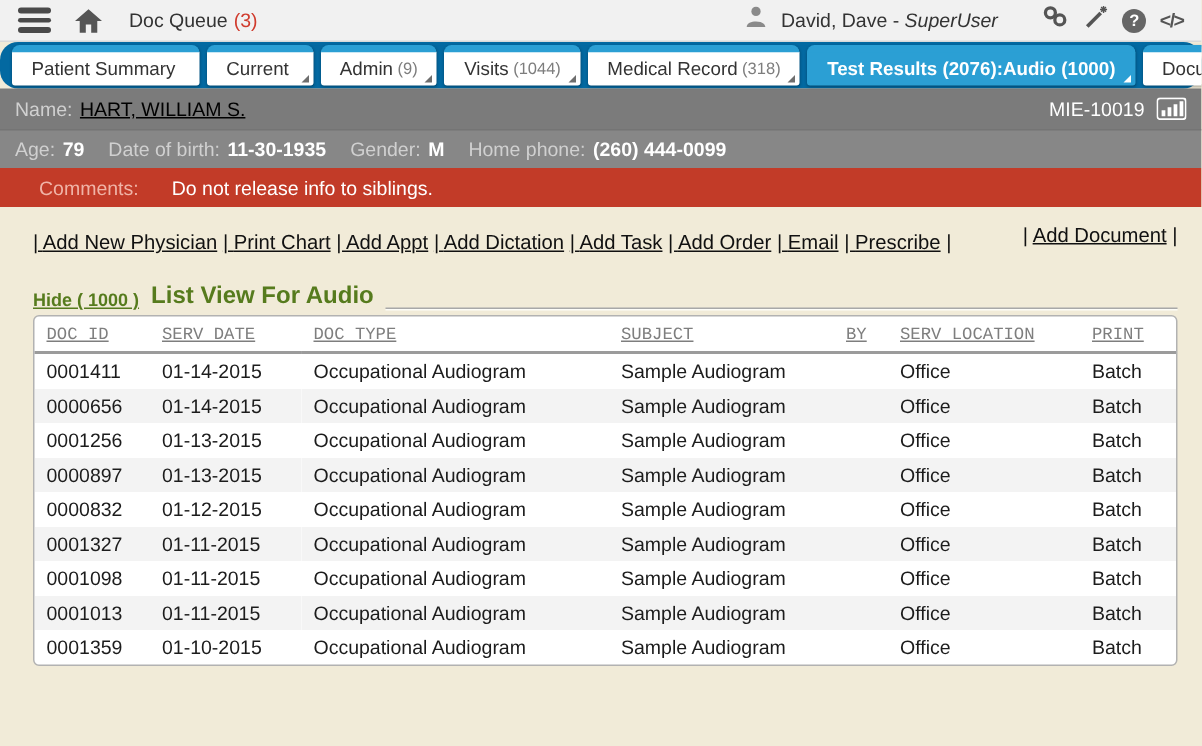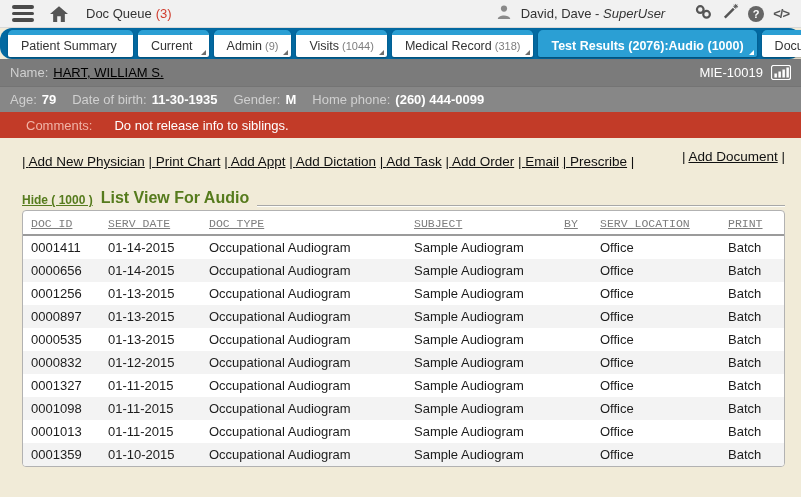--- a/index.html
+++ b/index.html
@@ -277,29 +277,20 @@
         <tr>
             <td>0000897</td>
             <td>01-13-2015</td>
             <td>Occupational Audiogram</td>
             <td>Sample Audiogram</td>
             <td></td>
             <td>Office</td>
             <td>Batch</td>
           </tr>
         <tr>
-            <td>0000535</td>
-            <td>01-13-2015</td>
-            <td>Occupational Audiogram</td>
-            <td>Sample Audiogram</td>
-            <td></td>
-            <td>Office</td>
-            <td>Batch</td>
-          </tr>
-        <tr>
             <td>0000832</td>
             <td>01-12-2015</td>
             <td>Occupational Audiogram</td>
             <td>Sample Audiogram</td>
             <td></td>
             <td>Office</td>
             <td>Batch</td>
           </tr>
         <tr>
             <td>0001327</td>

